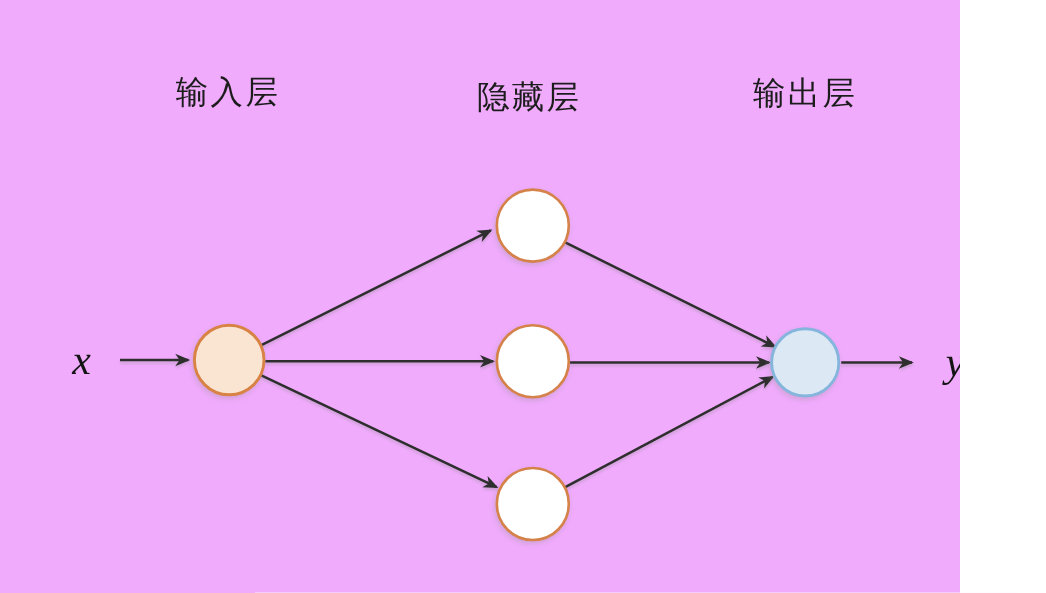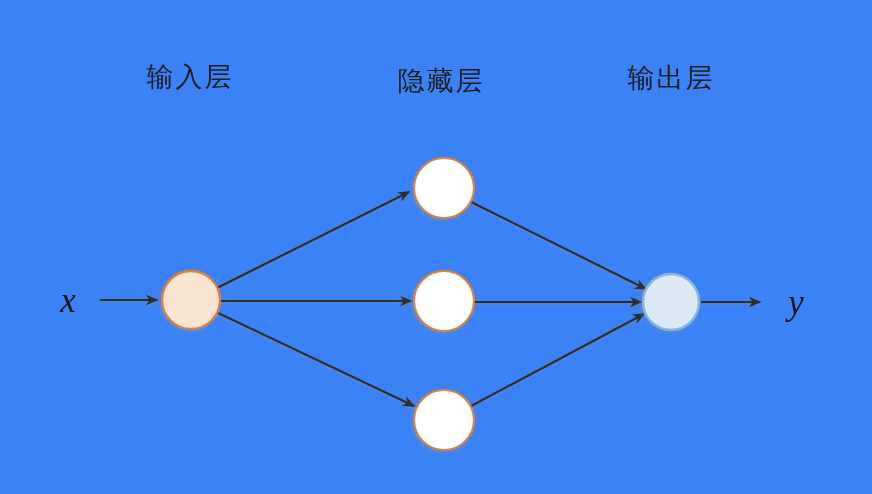--- a/index.html
+++ b/index.html
@@ -3,23 +3,23 @@
 <meta charset="utf-8">
 <style>
   html, body {
     margin: 0;
     padding: 0;
     background: #ffffff;
     font-family: "Liberation Serif", serif;
   }
   .stage {
     position: relative;
-    width: 872px;
+    width: 800px;
     height: 494px;
-    background: #3b82f6;
+    background: #f0abfc;
     overflow: hidden;
   }
   svg { display: block; }
   .layer-label {
     font-family: "Liberation Serif", "DejaVu Serif", serif;
     font-size: 27px;
     fill: #1c1c1c;
     letter-spacing: 2px;
   }
   .io-label {

